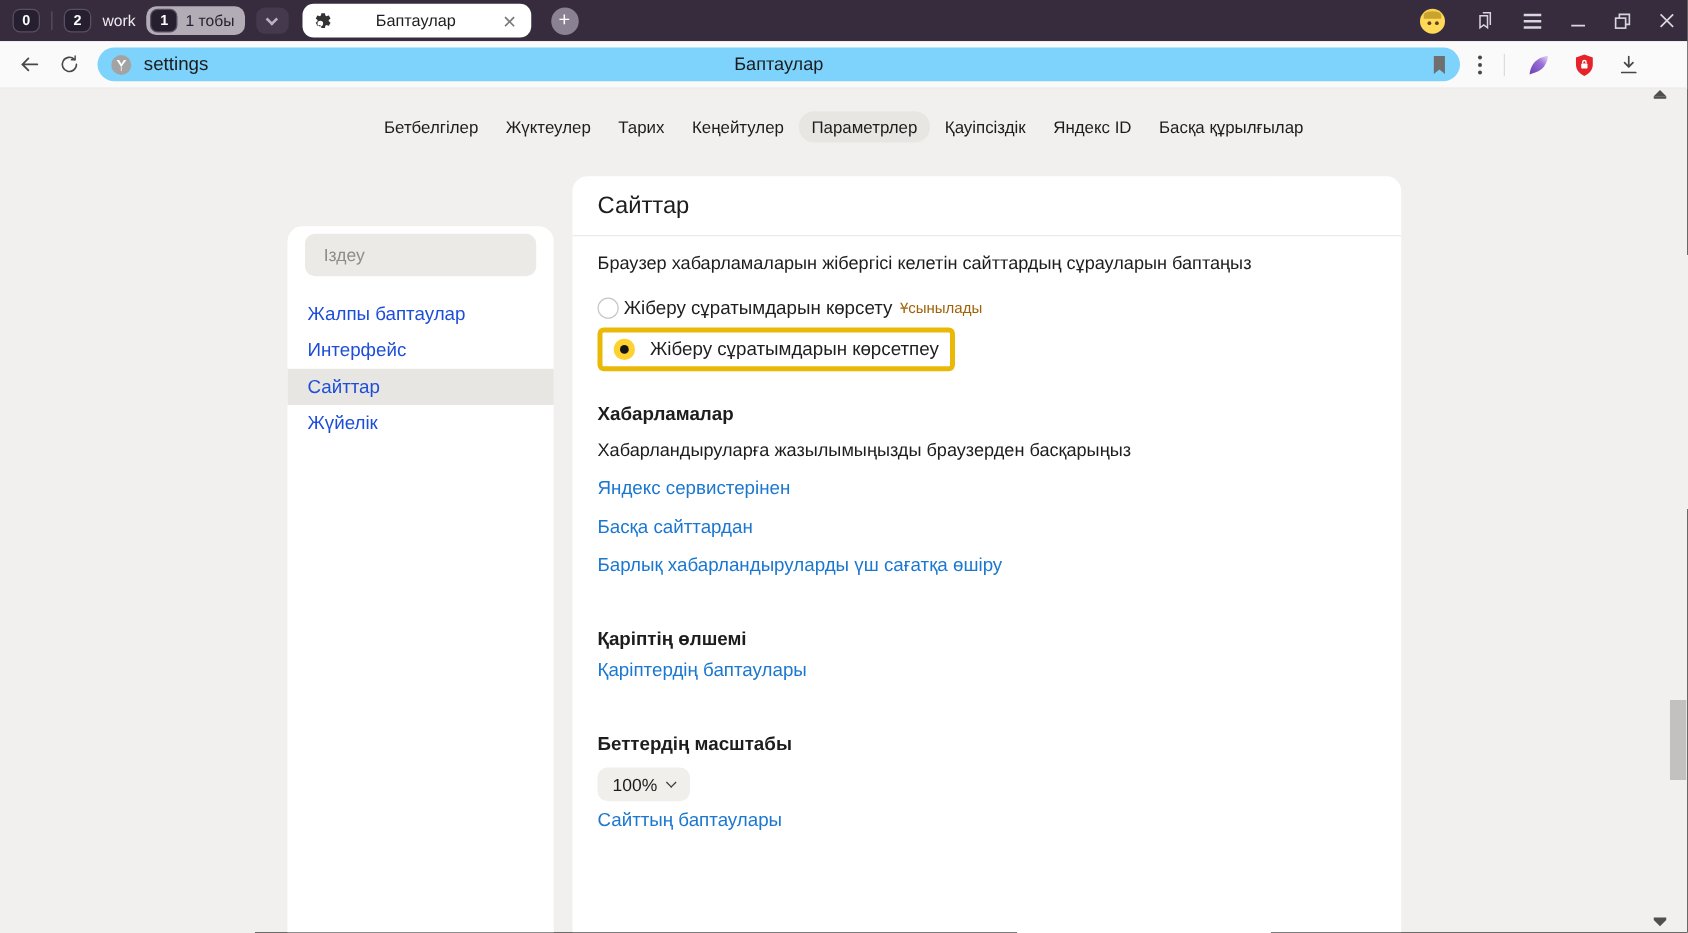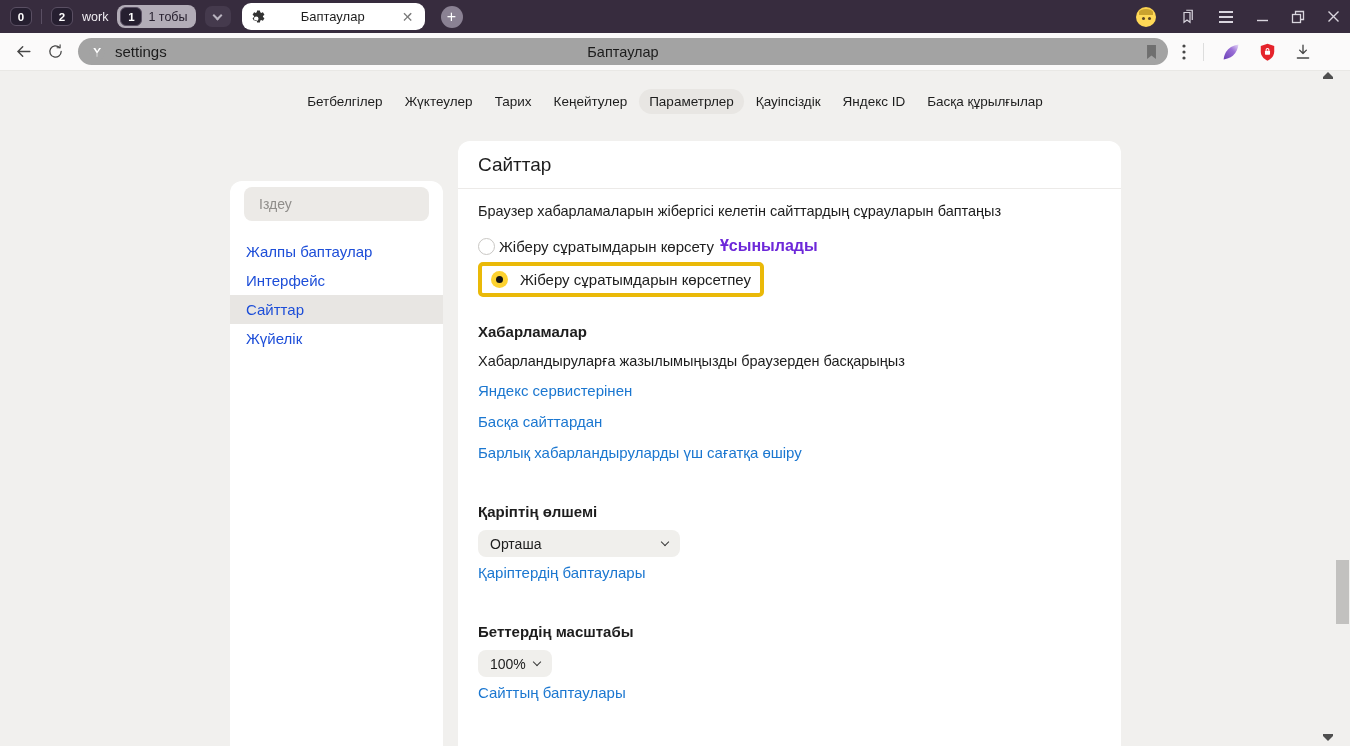--- a/index.html
+++ b/index.html
@@ -30,21 +30,21 @@
   .tb-right{margin-left:auto;display:flex;align-items:center;gap:22px;color:#d9d5de;}
   .winbtn{display:flex;align-items:center;justify-content:center;}
   .avatar{width:20px;height:20px;border-radius:50%;background:radial-gradient(circle at 50% 60%,#ffd957 60%,#e8b93c 100%);position:relative;overflow:hidden;}
   .avatar:before{content:"";position:absolute;left:3px;top:2px;width:14px;height:6px;border-radius:50% 50% 0 0;background:#caa22e;}
   .avatar:after{content:"";position:absolute;left:6px;top:10px;width:3px;height:3px;border-radius:50%;background:#5b4323;box-shadow:6px 0 0 #5b4323;}
 
   
   .toolbar{position:absolute;left:0;top:33px;width:1350px;height:38px;background:#fbfafa;
     border-bottom:1px solid #e9e8e5;display:flex;align-items:center;padding:0 14px;gap:14px;}
   .tool-ic{color:#474747;display:flex;align-items:center;justify-content:center;}
-  .addr{flex:1;height:27px;background:#a3a3a3;border-radius:14px;display:flex;align-items:center;
+  .addr{flex:1;height:27px;background:#7dd3fc;border-radius:14px;display:flex;align-items:center;
     padding:0 9px 0 10px;position:relative;max-width:1090px;}
   .addr-url{font-size:15px;color:#1c1c1c;margin-left:9px;}
   .addr-title{position:absolute;left:0;right:0;text-align:center;font-size:14.5px;color:#1c1c1c;pointer-events:none;}
   .addr-spacer{flex:1;}
   .tool-actions{display:flex;align-items:center;gap:17px;}
   .vdiv{width:1px;height:18px;background:#ddd;}
 
   
   .nav-tabs{position:absolute;left:0;top:89px;width:1350px;display:flex;justify-content:center;
     align-items:center;gap:2px;}
@@ -78,21 +78,21 @@
   .content-body{padding:0 20px;}
   .sec-h{font-size:15px;font-weight:bold;color:#1d1d1d;line-height:18px;}
   .sec-p{font-size:14.5px;color:#1d1d1d;line-height:18px;}
   .mt16{margin-top:16px;}.mt13{margin-top:13px;}.mt11{margin-top:11px;}
   .mt26{margin-top:26px;}.mt40{margin-top:40px;}.mt9{margin-top:9px;}.mt6{margin-top:6px;}
   .radio-row{display:flex;align-items:center;gap:4px;height:20px;}
   .radio{width:17px;height:17px;border-radius:50%;background:#fff;border:1.5px solid #c9c7c4;flex:none;}
   .radio.on{background:#fdd230;border:none;position:relative;}
   .radio.on:after{content:"";position:absolute;left:5px;top:5px;width:7px;height:7px;border-radius:50%;background:#141414;}
   .radio-label{font-size:15px;color:#1d1d1d;}
-  .radio-badge{font-size:16px;color:#6d28d9;margin-left:2px;font-weight:bold;}
+  .radio-badge{font-size:12px;color:#a16207;margin-left:2px;}
   .hl-box{display:inline-flex;align-items:center;gap:12px;border:4px solid #eab908;border-radius:5px;
     padding:5px 9px;background:#fff;}
   .link{font-size:15px;color:#1b77d0;line-height:20px;width:max-content;}
   .select{height:27px;background:#f0efec;border-radius:8px;display:inline-flex;align-items:center;
     padding:0 12px;font-size:14px;color:#1d1d1d;gap:8px;}
   .select.wide{width:202px;justify-content:space-between;}
   .sel-chev{width:6px;height:6px;border-right:1.6px solid #3a3a3a;border-bottom:1.6px solid #3a3a3a;
     transform:rotate(45deg);margin-top:-3px;flex:none;}
   svg{display:block;}
 </style>
@@ -267,26 +267,20 @@
         </div>
       </div>
 
       <div class="sec-h mt26">Хабарламалар</div>
       <div class="sec-p mt11">Хабарландыруларға жазылымыңызды браузерден басқарыңыз</div>
       <div class="link mt11">Яндекс сервистерінен</div>
       <div class="link mt11">Басқа сайттардан</div>
       <div class="link mt11">Барлық хабарландыруларды үш сағатқа өшіру</div>
 
       <div class="sec-h mt40">Қаріптің өлшемі</div>
-      <div class="mt9">
-        <div class="select wide">
-          <span>Орташа</span>
-          <span class="sel-chev"></span>
-        </div>
-      </div>
       <div class="link mt6">Қаріптердің баптаулары</div>
 
       <div class="sec-h mt40">Беттердің масштабы</div>
       <div class="mt9">
         <div class="select">
           <span>100%</span>
           <span class="sel-chev"></span>
         </div>
       </div>
       <div class="link mt6">Сайттың баптаулары</div>

